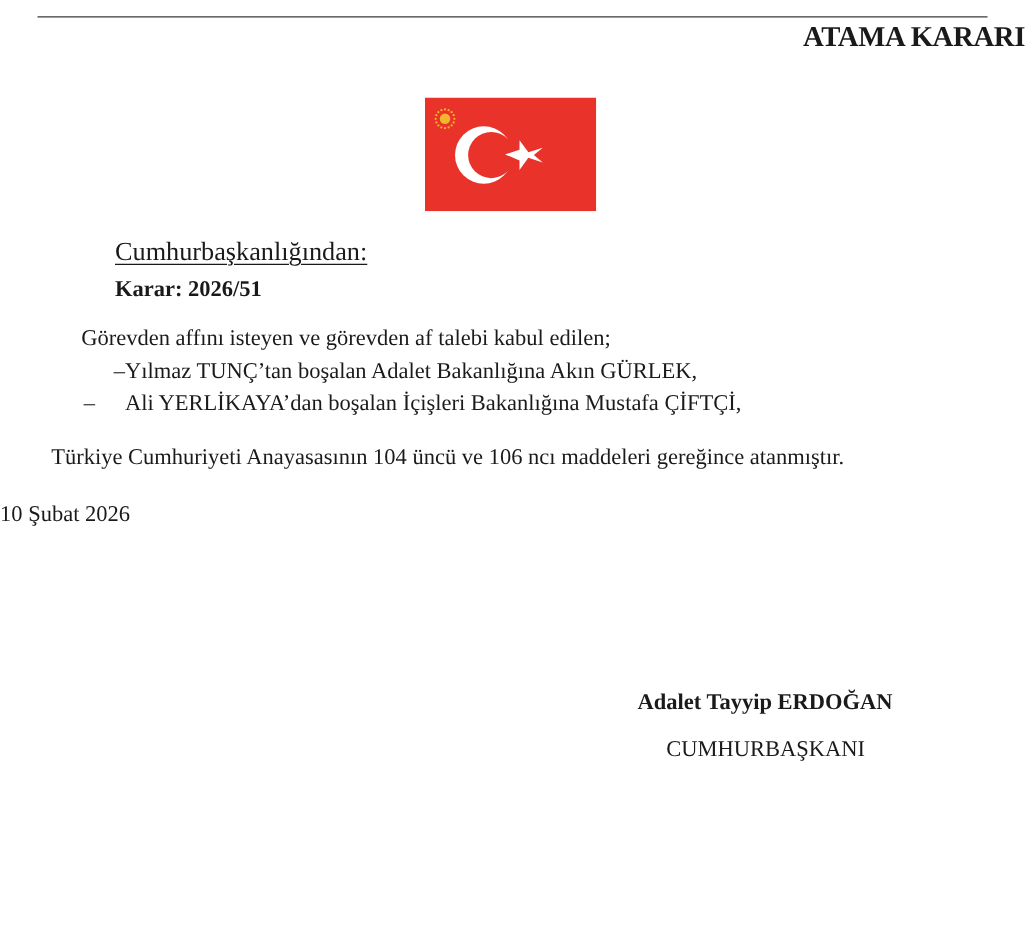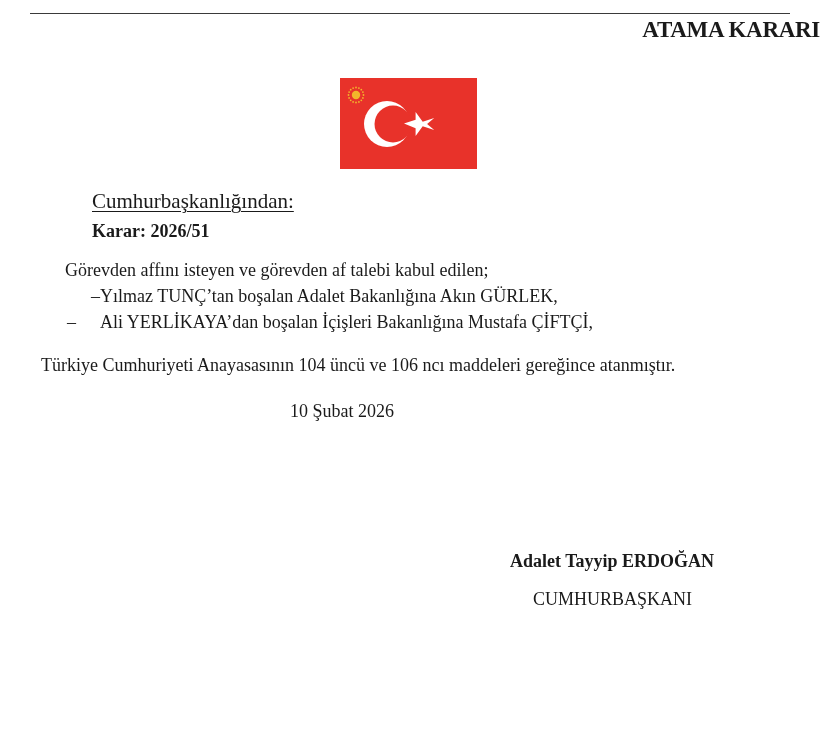--- a/index.html
+++ b/index.html
@@ -73,21 +73,21 @@
     .closing { left: 41px; top: 338px; margin-top: 16px; }
     .dash {
       display: inline-block;
       width: 33px;
     }
     .date {
       position: absolute;
       left: 0;
       width: 684px;
       top: 400px;
-      text-align: center;
+      text-align: left;
       font-size: 18px;
       line-height: 22px;
     }
     .sig-name {
       position: absolute;
       left: 510px;
       top: 550px;
       font-size: 18px;
       font-weight: bold;
       line-height: 22px;

